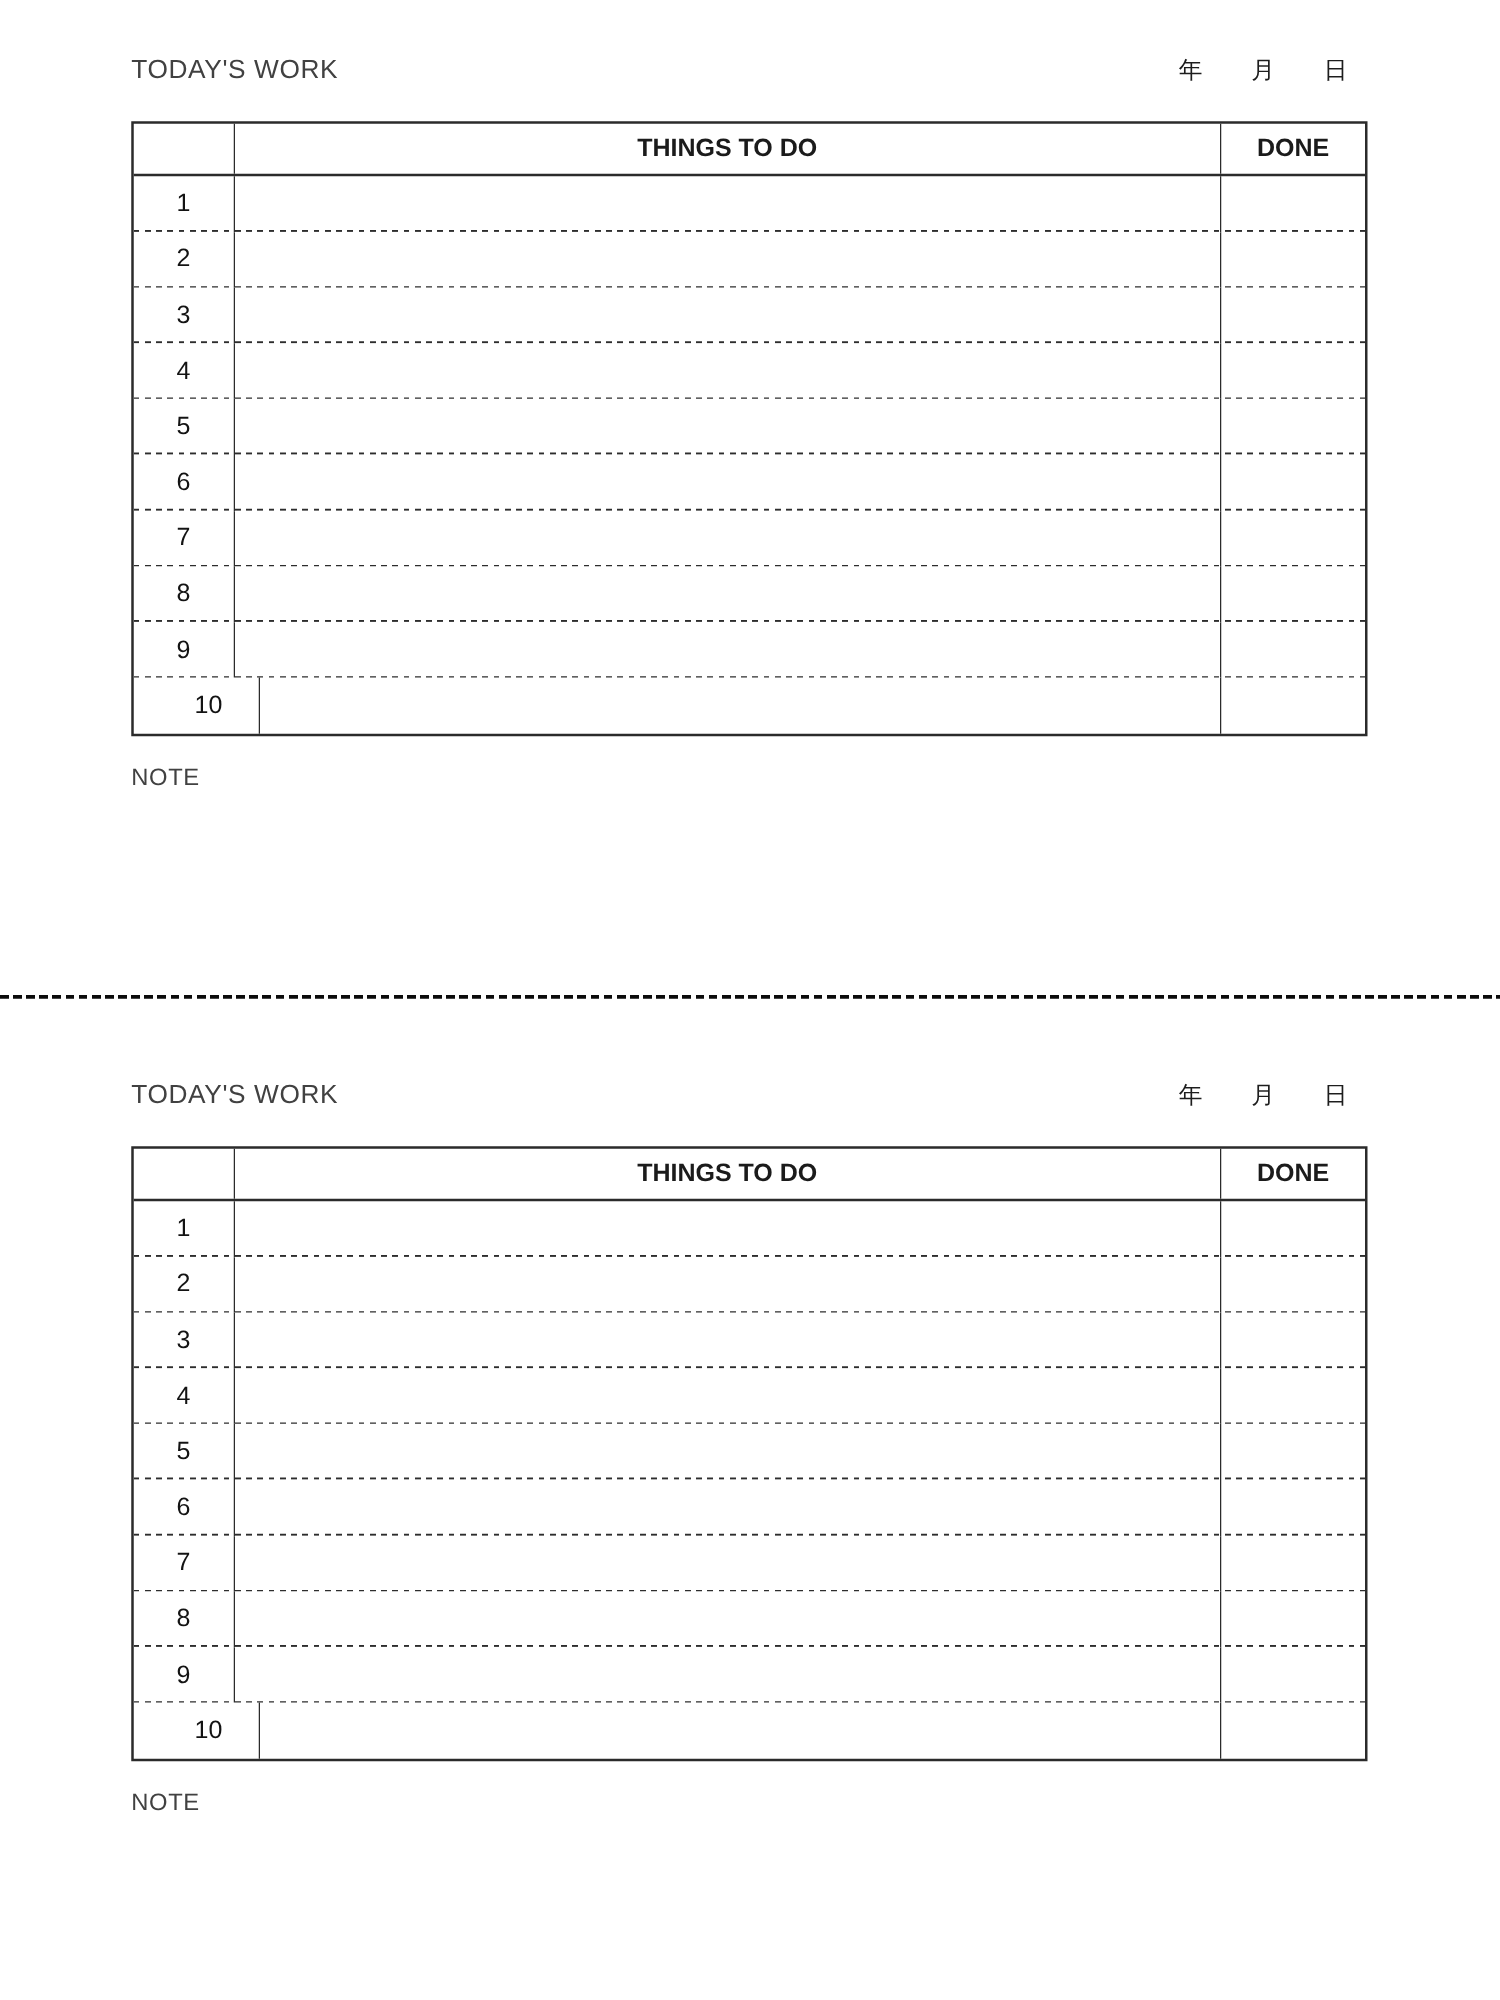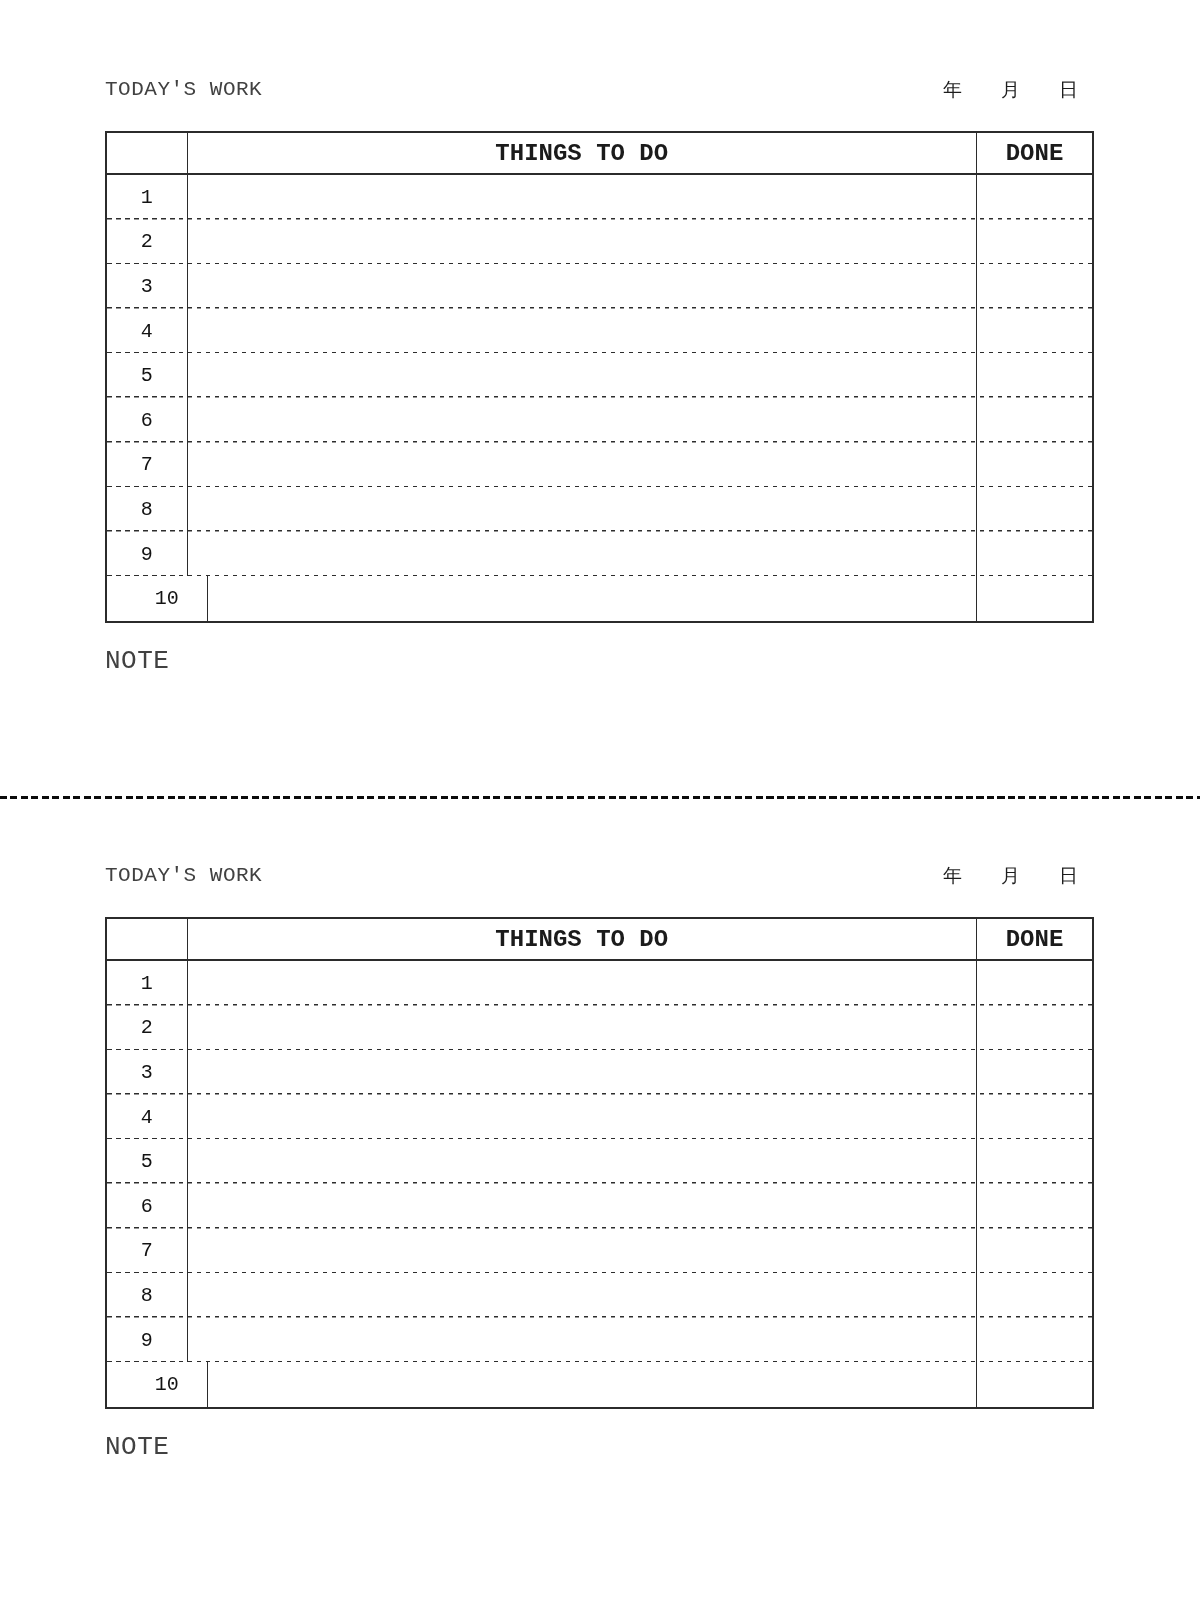--- a/index.html
+++ b/index.html
@@ -8,22 +8,21 @@
     height: 1600px;
     background: #ffffff;
     font-family: "Liberation Sans", "DejaVu Sans", sans-serif;
     color: #161616;
     overflow: hidden;
   }
 
   .sheet {
     position: relative;
     width: 1200px;
-    padding: 76px 106px 0 105px;
-    font-family: Liberation Mono, monospace;
+    padding: 42px 106px 0 105px;
   }
   .sheet-1 { height: 796px; }
   .sheet-2 { height: 801px; padding-top: 63px; }
 
   .cut-line {
     width: 1200px;
     height: 3px;
     background: repeating-linear-gradient(to right, #0b0b0b 0 7px, transparent 7px 10.5px);
   }
 
@@ -53,21 +52,21 @@
     border: 2px solid #2b2b2b;
     background: #ffffff;
   }
   .trow {
     display: grid;
     grid-template-columns: 80.5px 1fr 115px;
   }
   .thead-row {
     height: 42px;
     border-bottom: 2px solid #2b2b2b;
-    font-size: 24px;
+    font-size: 20px;
     font-weight: 600;
     color: #1b1b1b;
   }
   .tbody-row {
     height: 44.6px;
     background: repeating-linear-gradient(to right, #2d2d2d 0 4.5px, transparent 4.5px 9px) left bottom / 100% 1.5px no-repeat;
   }
   .tbody-row:last-child { background: none; margin-left: 20px; }
   .cell {
     display: flex;
@@ -76,21 +75,21 @@
   }
   .num-cell    { border-right: 1.5px solid #2b2b2b; }
   .things-cell { border-right: 1.5px solid #2b2b2b; }
   .tbody-row .num-cell {
     font-size: 20px;
     color: #131313;
   }
 
   .note-label {
     margin-top: 23px;
-    font-size: 26px;
+    font-size: 19px;
     letter-spacing: 0.5px;
     color: #414141;
   }
 </style>
 </head>
 <body>
 
 <section class="sheet sheet-1">
   <div class="sheet-header">
     <div class="sheet-title">TODAY'S WORK</div>

